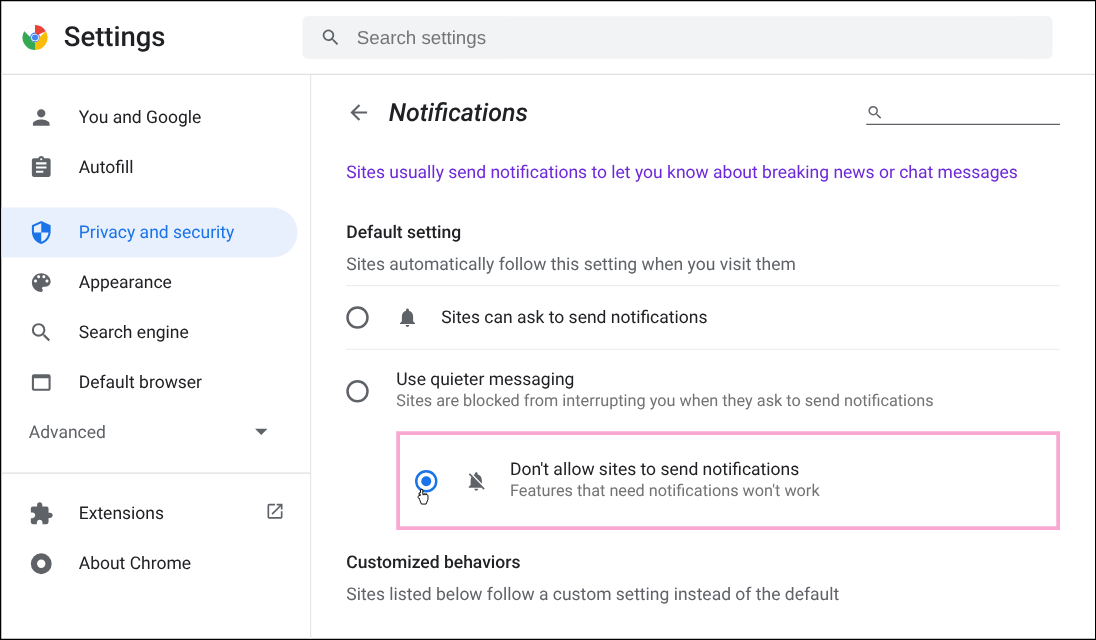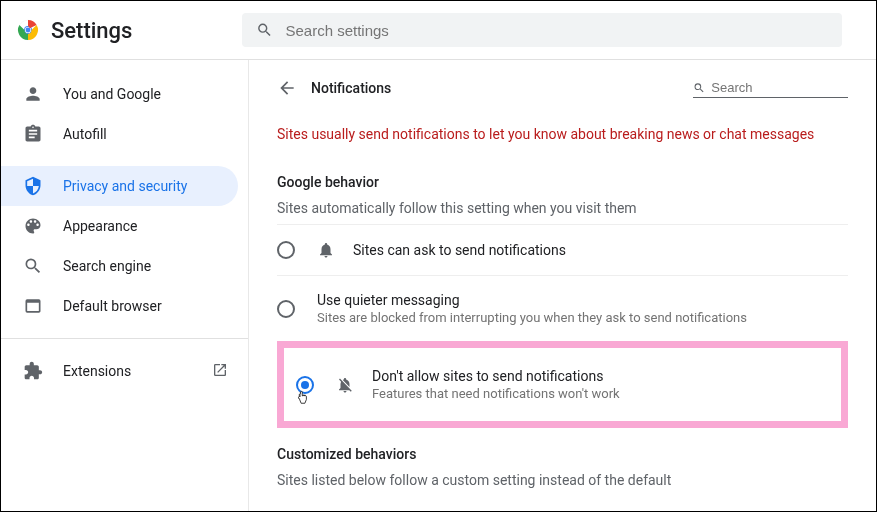--- a/index.html
+++ b/index.html
@@ -25,42 +25,42 @@
     
     .advanced { display: flex; align-items: center; padding: 12px 22px; color: #5f6368; font-size: 14px; cursor: pointer; }
     .advanced svg { margin-left: auto; margin-right: 12px; width: 10px; height: 10px; fill: #5f6368; }
     
     .divider { height: 1px; background: #e0e0e0; margin: 12px 0; }
     
     .main { flex: 1; padding: 18px 28px; overflow-y: auto; }
     .main-header { display: flex; align-items: center; margin-bottom: 28px; }
     .back-arrow { width: 20px; height: 20px; margin-right: 14px; cursor: pointer; }
     .back-arrow svg { width: 20px; height: 20px; fill: #5f6368; }
-    .main-title { font-size: 14px; font-weight: 500; color: #202124; }
+    .main-title { font-size: 20px; font-weight: 500; color: #202124; font-style: italic; }
     .inline-search { margin-left: auto; display: flex; align-items: center; border-bottom: 1px solid #5f6368; padding: 2px 0; width: 155px; }
     .inline-search svg { width: 14px; height: 14px; fill: #5f6368; margin-right: 6px; }
     .inline-search input { border: none; outline: none; font-size: 13px; width: 100%; }
     
-    .description { font-size: 14px; color: #b91c1c; margin-bottom: 32px; }
+    .description { font-size: 14px; color: #6d28d9; margin-bottom: 32px; }
     
     .section-title { font-size: 14px; font-weight: 500; color: #202124; margin-bottom: 10px; }
     .section-sub { font-size: 14px; color: #5f6368; margin-bottom: 8px; }
     
     .radio-row { display: flex; align-items: center; padding: 16px 0; border-top: 1px solid #eee; }
     .radio-row.first { border-top: 1px solid #eee; }
     .radio { width: 18px; height: 18px; border: 2px solid #5f6368; border-radius: 50%; margin-right: 22px; flex-shrink: 0; position: relative; }
     .radio.checked { border-color: #1a73e8; }
     .radio.checked::after { content: ''; position: absolute; left: 3px; top: 3px; width: 8px; height: 8px; background: #1a73e8; border-radius: 50%; }
     .row-icon { width: 18px; height: 18px; margin-right: 18px; flex-shrink: 0; }
     .row-icon svg { width: 18px; height: 18px; fill: #5f6368; }
     .row-text { display: flex; flex-direction: column; }
     .row-title { font-size: 14px; color: #202124; }
     .row-sub { font-size: 13px; color: #737373; margin-top: 2px; }
     
-    .highlight { border: 7px solid #f9a8d4; padding: 4px 12px; }
+    .highlight { border: 3px solid #f9a8d4; padding: 4px 12px; margin-left: 40px; }
     .highlight .radio-row { border-top: none; }
     
     .cursor { position: absolute; width: 18px; height: 20px; pointer-events: none; }
     
     .spacer { height: 18px; }
   </style>
 </head>
 <body>
 
 <div class="header">
@@ -128,55 +128,69 @@
     </div>
     <div class="sidebar-item">
       <span class="icon">
           <svg viewBox="0 0 24 24">
             <path d="M19 4H5a2 2 0 00-2 2v12a2 2 0 002 2h14c1.1 0 2-.9 2-2V6a2 2 0 00-2-2zm0 14H5V8h14v10z"></path>
           </svg>
         </span>
       <span>Default browser</span>
     </div>
 
+    <div class="advanced">
+      <span>Advanced</span>
+      <svg viewBox="0 0 10 10">
+          <path d="M0 2 L5 7 L10 2 Z"></path>
+        </svg>
+    </div>
 
     <div class="divider"></div>
 
     <div class="sidebar-item">
       <span class="icon">
           <svg viewBox="0 0 24 24">
             <path d="M20.5 11H19V7c0-1.1-.9-2-2-2h-4V3.5C13 2.12 11.88 1 10.5 1S8 2.12 8 3.5V5H4c-1.1 0-1.99.9-1.99 2v3.8H3.5c1.49 0 2.7 1.21 2.7 2.7s-1.21 2.7-2.7 2.7H2V20c0 1.1.9 2 2 2h3.8v-1.5c0-1.49 1.21-2.7 2.7-2.7 1.49 0 2.7 1.21 2.7 2.7V22H17c1.1 0 2-.9 2-2v-4h1.5c1.38 0 2.5-1.12 2.5-2.5S21.88 11 20.5 11z"></path>
           </svg>
         </span>
       <span>Extensions</span>
       <span class="ext-link"><svg viewBox="0 0 24 24">
             <path d="M19 19H5V5h7V3H5a2 2 0 00-2 2v14a2 2 0 002 2h14c1.1 0 2-.9 2-2v-7h-2v7zM14 3v2h3.59l-9.83 9.83 1.41 1.41L19 6.41V10h2V3h-7z"></path>
           </svg></span>
+    </div>
+    <div class="sidebar-item">
+      <span class="icon">
+          <svg viewBox="0 0 24 24">
+            <circle cx="12" cy="12" r="10" fill="#5f6368"></circle>
+            <circle cx="12" cy="12" r="4" fill="#fff"></circle>
+          </svg>
+        </span>
+      <span>About Chrome</span>
     </div>
   </div>
 
   <div class="main">
     <div class="main-header">
       <span class="back-arrow">
         <svg viewBox="0 0 24 24">
             <path d="M20 11H7.83l5.59-5.59L12 4l-8 8 8 8 1.41-1.41L7.83 13H20v-2z"></path>
           </svg>
       </span>
       <div class="main-title">Notifications</div>
       <div class="inline-search">
         <svg viewBox="0 0 24 24">
             <path d="M15.5 14h-.79l-.28-.27A6.471 6.471 0 0016 9.5 6.5 6.5 0 109.5 16c1.61 0 3.09-.59 4.23-1.57l.27.28v.79l5 4.99L20.49 19l-4.99-5zm-6 0C7.01 14 5 11.99 5 9.5S7.01 5 9.5 5 14 7.01 14 9.5 11.99 14 9.5 14z"></path>
           </svg>
-        <input type="text" placeholder="Search" style="">
       </div>
     </div>
 
     <div class="description">Sites usually send notifications to let you know about breaking news or chat messages</div>
 
-    <div class="section-title">Google behavior</div>
+    <div class="section-title">Default setting</div>
     <div class="section-sub">Sites automatically follow this setting when you visit them</div>
 
     <div class="radio-row first">
       <div class="radio"></div>
       <span class="row-icon"><svg viewBox="0 0 24 24">
             <path d="M12 22c1.1 0 2-.9 2-2h-4c0 1.1.89 2 2 2zm6-6v-5c0-3.07-1.64-5.64-4.5-6.32V4c0-.83-.67-1.5-1.5-1.5s-1.5.67-1.5 1.5v.68C7.63 5.36 6 7.92 6 11v5l-2 2v1h16v-1l-2-2z"></path>
           </svg></span>
       <div class="row-text">
         <div class="row-title">Sites can ask to send notifications</div>
       </div>

